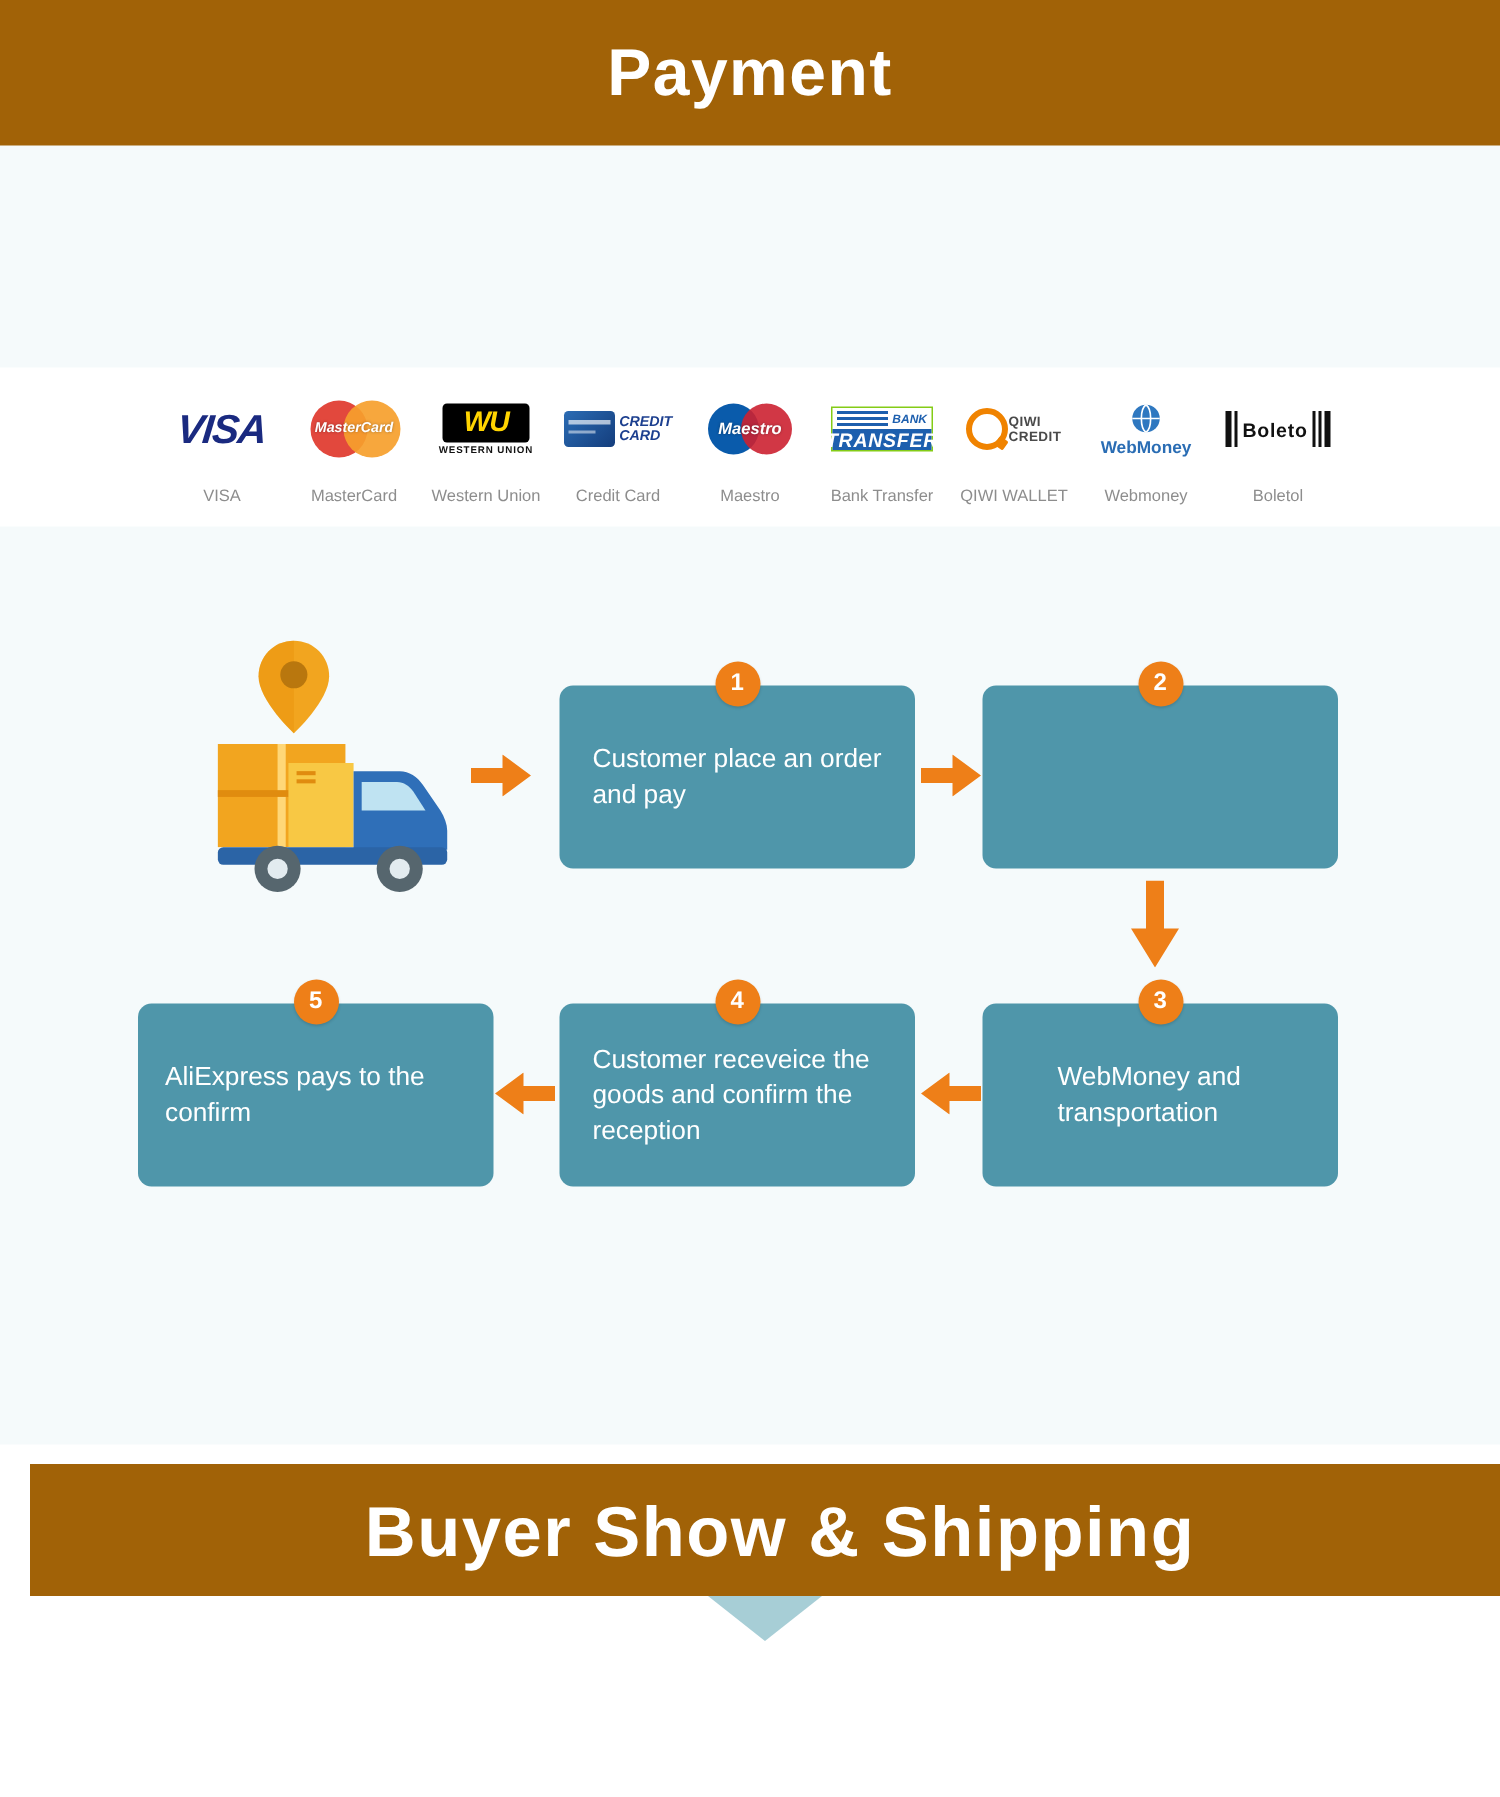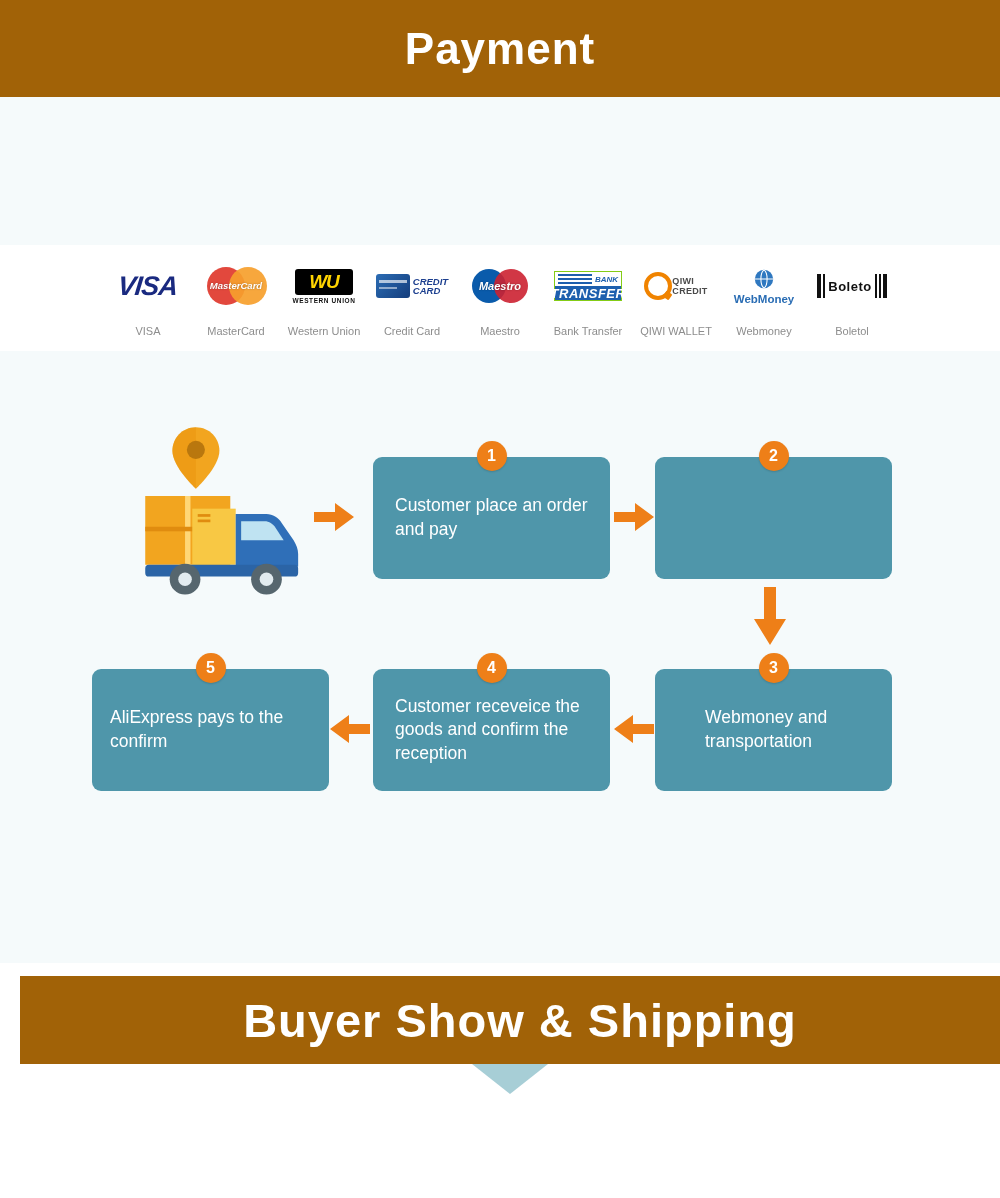--- a/index.html
+++ b/index.html
@@ -290,21 +290,21 @@
   </div>
 
   <div class="flow-arrow arr-down">
     <svg width="32" height="58">
         <polygon points="10,0 10,32 0,32 16,58 32,32 22,32 22,0" fill="#ee7f18"></polygon>
       </svg>
   </div>
 
   <div class="flow-box box3">
     <span class="badge">3</span>
-    <p>Webmoney and transportation</p>
+    <p>WebMoney and transportation</p>
   </div>
 
   <div class="flow-arrow arr3">
     <svg width="40" height="28">
         <polygon points="40,9 19,9 19,0 0,14 19,28 19,19 40,19" fill="#ee7f18"></polygon>
       </svg>
   </div>
 
   <div class="flow-box box4">
     <span class="badge">4</span>

